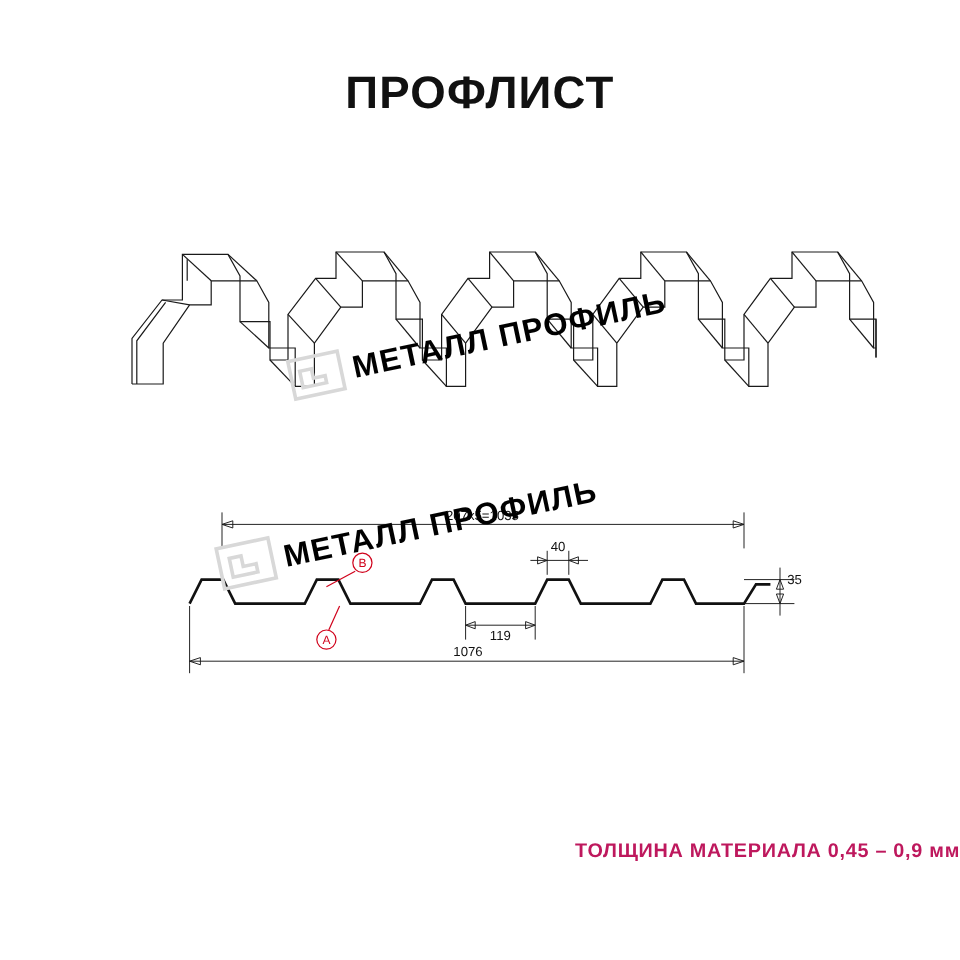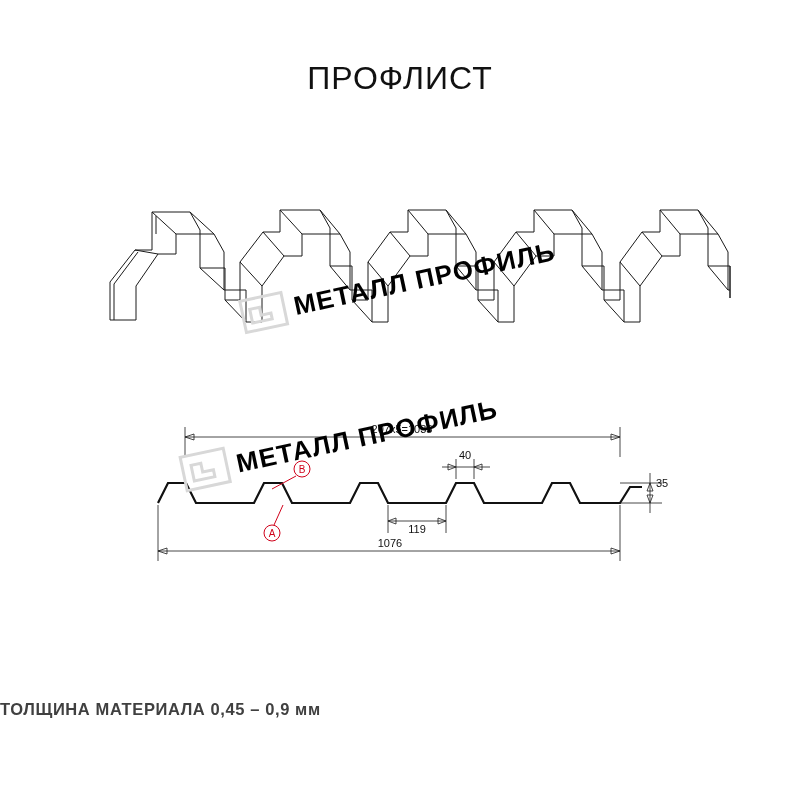--- a/index.html
+++ b/index.html
@@ -21,22 +21,22 @@
     height: 800px;
   }
   .title-block {
     position: absolute;
     top: 58px;
     left: 0;
     width: 800px;
     text-align: center;
   }
   .product-title {
-    font-size: 32px;
-    font-weight: normal;
+    font-size: 38px;
+    font-weight: bold;
     letter-spacing: 1px;
     line-height: 40px;
     color: #111111;
   }
   .product-model {
     font-size: 19px;
     font-weight: bold;
     margin-top: 12px;
     color: #111111;
   }
@@ -53,25 +53,25 @@
     left: 150px;
     width: 520px;
     height: 160px;
     text-decoration: underline;
   }
   .footer-note {
     position: absolute;
     top: 700px;
     left: 0;
     width: 800px;
-    text-align: left;
+    text-align: right;
     font-size: 16.5px;
     font-weight: bold;
     letter-spacing: 0.6px;
-    color: #404040;
+    color: #be185d;
   }
   .watermark {
     position: absolute;
     pointer-events: none;
     opacity: 1;
   }
   .wm1 { top: 255px; left: 238px; }
   .wm2 { top: 398px; left: 178px; }
   .wm-text {
     font-size: 26px;

